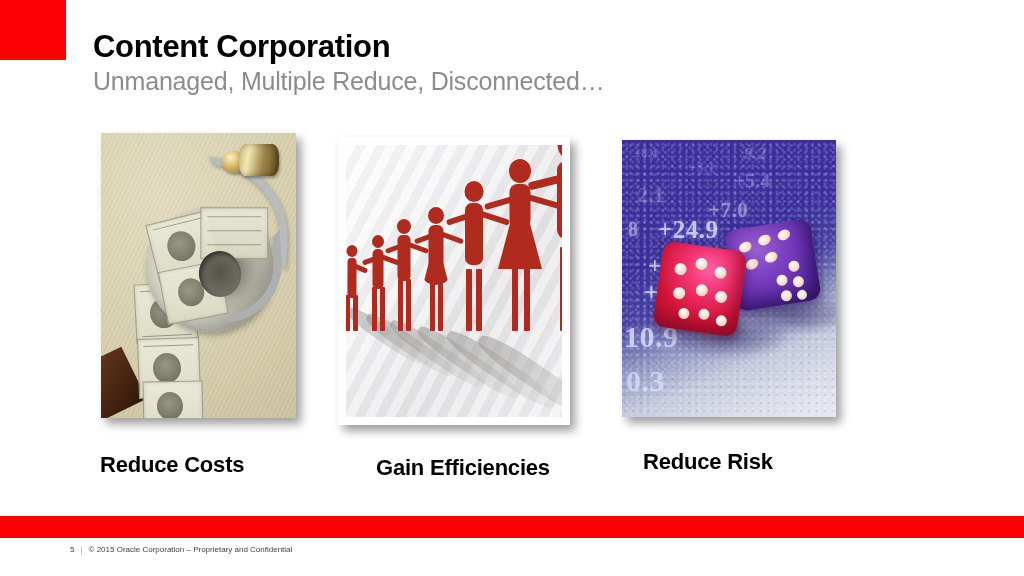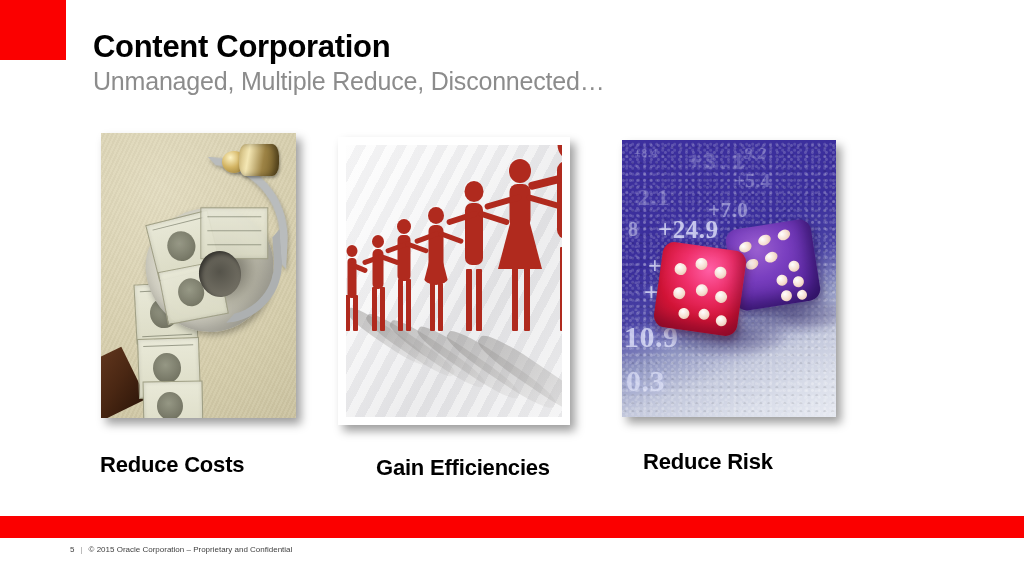--- a/index.html
+++ b/index.html
@@ -410,24 +410,24 @@
 
     </div>
 
   </div>
 </div>
 
 <div class="photo-card" id="photo-reduce-risk">
   <div class="dice-bg"></div>
 
   <div class="ticker" style="left:12px;  top:6px;  font-size:12px; opacity:.30;">+8.4</div>
-  <div class="ticker" style="left:66px;  top:10px; font-size:23px; opacity:.26;font-family:Liberation Mono, monospace;">+3.1</div>
+  <div class="ticker" style="left:66px;  top:20px; font-size:14px; opacity:.26;">+3.1</div>
   <div class="ticker" style="left:122px; top:4px;  font-size:17px; opacity:.30;font-style:italic;">9.2</div>
   <div class="ticker" style="left:112px; top:30px; font-size:19px; opacity:.34;">+5.4</div>
-  <div class="ticker" style="left:16px;  top:44px; font-size:24px; opacity:.32;">2.1</div>
+  <div class="ticker" style="left:16px;  top:44px; font-size:20px; opacity:.32;">2.1</div>
   <div class="ticker" style="left:86px;  top:58px; font-size:21px; opacity:.55;">+7.0</div>
   <div class="ticker" style="left:6px;   top:78px; font-size:20px; opacity:.60;">8</div>
   <div class="ticker" style="left:36px;  top:76px; font-size:25px; opacity:.92;">+24.9</div>
   <div class="ticker" style="left:26px;  top:112px;font-size:24px; opacity:.90;">+9.</div>
   <div class="ticker" style="left:22px;  top:138px;font-size:26px; opacity:.94;">+9.0</div>
   <div class="ticker" style="left:2px;   top:180px;font-size:30px; opacity:.88;">10.9</div>
   <div class="ticker" style="left:4px;   top:224px;font-size:30px; opacity:.72;">0.3</div>
 
   <div class="die-shadow" style="left:44px; top:176px; width:120px; height:40px;"></div>
   <div class="die-shadow" style="left:120px;top:156px; width:104px; height:36px;"></div>

